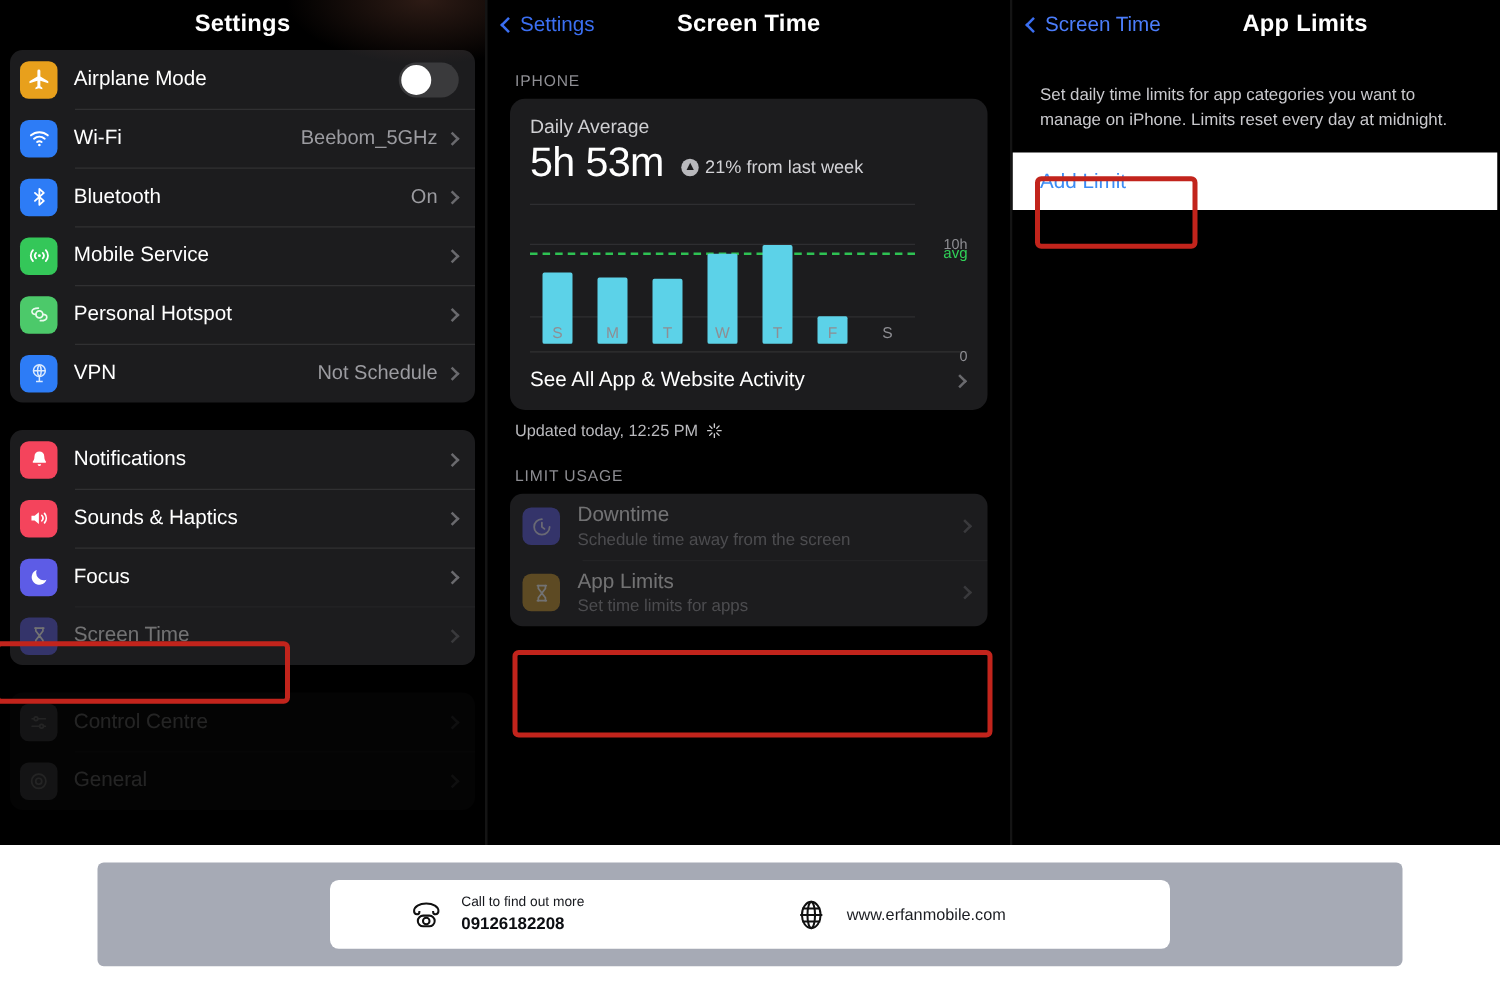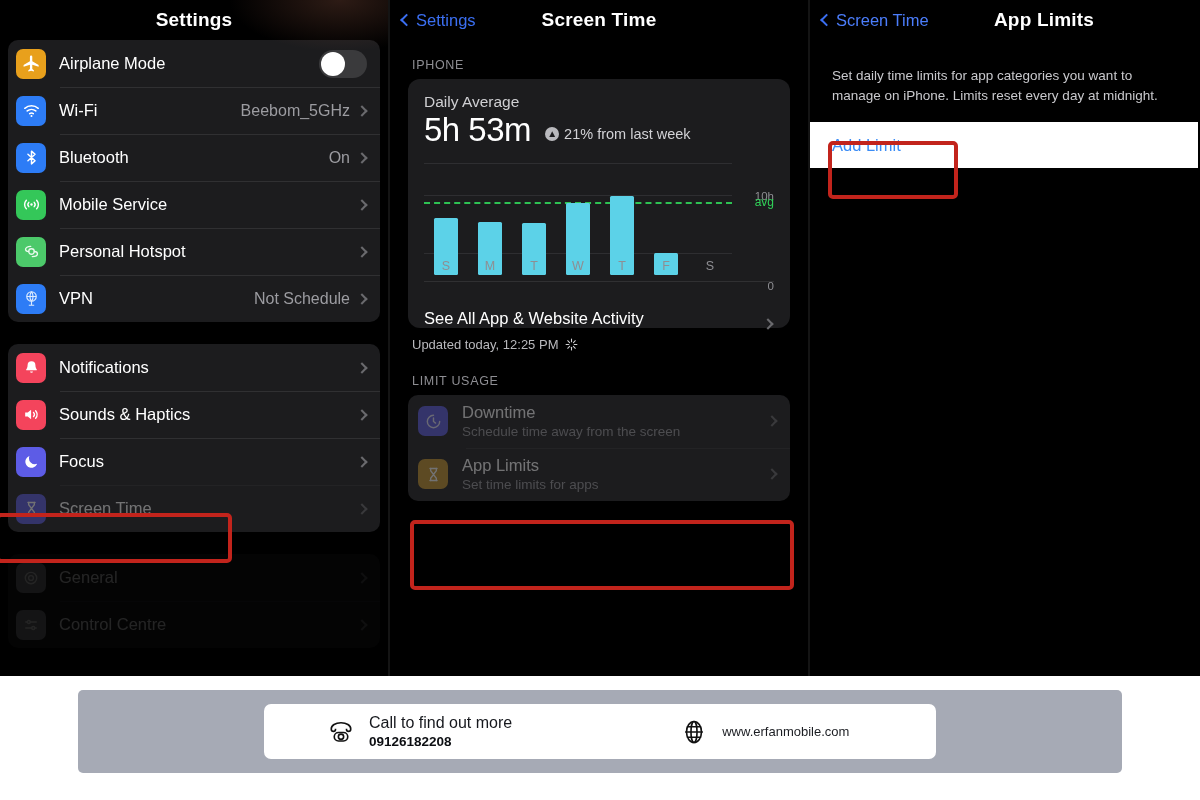--- a/index.html
+++ b/index.html
@@ -65,21 +65,21 @@
   .gridline { position: absolute; left: 0; right: 42px; height: 1px; background: #2e2e31; }
   .gridlabel { position: absolute; right: 0; color: #8e8e93; font-size: 11.5px; transform: translateY(-50%); margin-top: 33px; }
   .avgline { position: absolute; left: 0; right: 42px; height: 0;
              border-top: 2px dashed #30d158; opacity: .92; }
   .avglabel { position: absolute; right: 0px; color: #30d158; font-size: 12px; transform: translateY(-50%); }
   .bars { position: absolute; left: 0; right: 42px; bottom: 0; height: 100%; display: flex; align-items: flex-end; }
   .bcol { flex: 1; display: flex; flex-direction: column; align-items: center; justify-content: flex-end; height: 100%; }
   .bar { width: 24px; background: #5cd2e8; border-radius: 1.5px; }
   .blab { color: #8e8e93; font-size: 12.5px; margin-top: 4px; }
   .card-divider { height: 1px; background: #303032; margin-top: 6px; }
-  .card-link { display: flex; align-items: flex-end; height: 46px; }
+  .card-link { display: flex; align-items: center; height: 46px; }
   .card-link .t { color: #fff; font-size: 16.5px; flex: 1; }
   .updated { display: flex; align-items: center; gap: 7px; color: #b9b9bd; font-size: 13px; margin: 9px 0 0 22px; }
 
   .lrow { position: relative; display:flex; align-items:center; height: 53px; padding-left: 10px; }
   .lrow + .lrow::before { content:""; position:absolute; left:58px; right:0; top:0; height:1px; background:#303032; }
   .lrow .licon { width: 30px; height: 30px; border-radius: 7px; flex:none; display:flex; align-items:center; justify-content:center; }
   .lrow .ltxt { margin-left: 14px; flex: 1; }
   .lrow .lt { color: #fff; font-size: 16.5px; line-height: 1.25; }
   .lrow .ls { color: #9a9a9f; font-size: 13.5px; line-height: 1.3; }
 
@@ -89,21 +89,21 @@
   .fullrow .t { color: #3b8cf5; font-size: 16.5px; }
 
   
   .footer-bar { position: absolute; left: 78px; top: 690px; width: 1044px; height: 83px;
                 background: #a6aab5; border-radius: 5px; }
   .footer-card { position: absolute; left: 186px; top: 14px; width: 672px; height: 55px;
                  background: #fff; border-radius: 7px; display: flex; align-items: center; }
   .f-item { display: flex; align-items: center; }
   .f-phone { margin-left: 62px; }
   .f-txt { margin-left: 13px; }
-  .f-l1 { color: #16181d; font-size: 16px; line-height: 1.35; }
+  .f-l1 { color: #16181d; font-size: 11px; line-height: 1.35; }
   .f-l2 { color: #0c0e12; font-size: 13.5px; font-weight: bold; line-height: 1.35; }
   .f-web { margin-left: 168px; }
   .f-url { margin-left: 14px; color: #1b1d22; font-size: 13px; }
 </style>
 </head>
 <body>
 
 <div id="root">
 
   <div class="panels">
@@ -239,37 +239,37 @@
           <span class="row-label">Screen Time</span>
           <span class="chev"></span>
         </div>
       </div>
 
       <div class="spacer-lg"></div>
 
       <div class="group dim-2">
         <div class="row">
           <span class="row-icon" style="background:#8e8e93">
-            <svg width="18" height="18" viewBox="0 0 24 24" fill="none" stroke="#fff" stroke-width="1.8">
-                <circle cx="12" cy="12" r="3.2"></circle>
-                <circle cx="12" cy="12" r="7.6"></circle>
-              </svg>
-          </span>
-          <span class="row-label">General</span>
-          <span class="chev"></span>
-        </div>
-        <div class="row">
-          <span class="row-icon" style="background:#8e8e93">
             <svg width="18" height="18" viewBox="0 0 24 24" fill="none" stroke="#fff" stroke-width="1.8" stroke-linecap="round">
                 <path d="M5 8h14M5 16h14"></path>
                 <circle cx="9" cy="8" r="2" fill="#8e8e93"></circle>
                 <circle cx="15" cy="16" r="2" fill="#8e8e93"></circle>
               </svg>
           </span>
           <span class="row-label">Control Centre</span>
+          <span class="chev"></span>
+        </div>
+        <div class="row">
+          <span class="row-icon" style="background:#8e8e93">
+            <svg width="18" height="18" viewBox="0 0 24 24" fill="none" stroke="#fff" stroke-width="1.8">
+                <circle cx="12" cy="12" r="3.2"></circle>
+                <circle cx="12" cy="12" r="7.6"></circle>
+              </svg>
+          </span>
+          <span class="row-label">General</span>
           <span class="chev"></span>
         </div>
       </div>
 
       <div class="callout" style="left:-4px; top:513px; width:236px; height:50px;"></div>
     </div>
 
     <div class="panel mid">
 
       <div class="nav">

